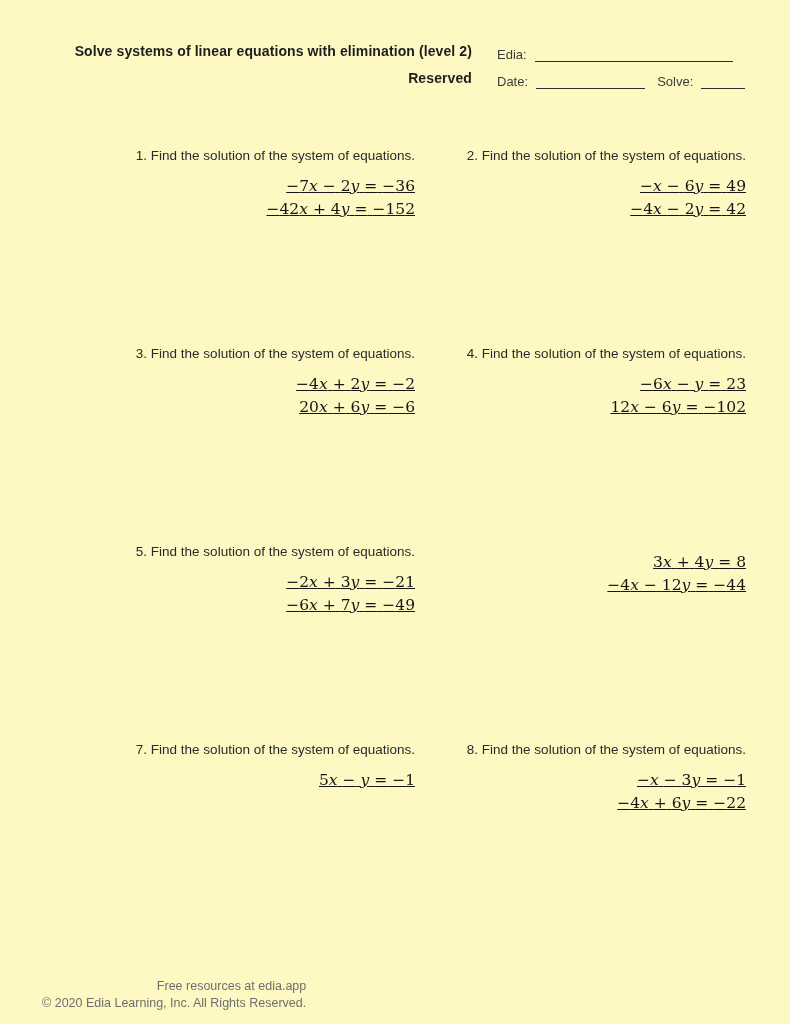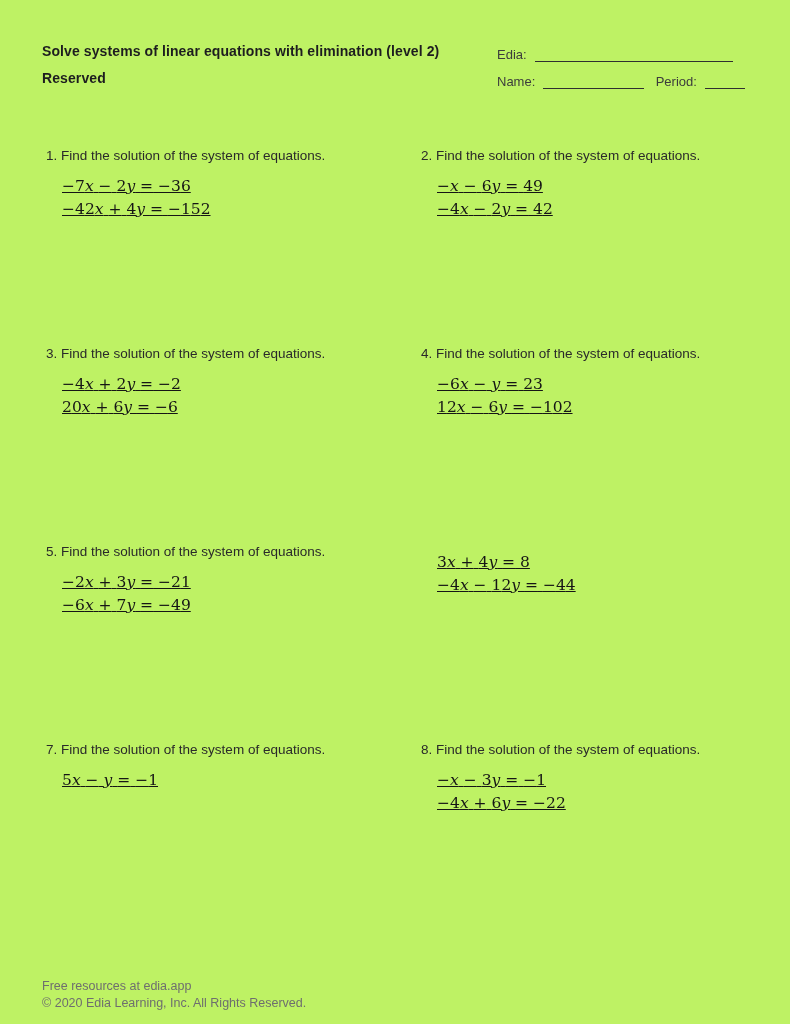--- a/index.html
+++ b/index.html
@@ -3,41 +3,41 @@
 <meta charset="utf-8">
 <style>
   * { margin: 0; padding: 0; box-sizing: border-box; }
   html, body { background: #ffffff; }
   body {
     width: 790px; height: 1024px;
     position: relative;
     font-family: "Liberation Sans", sans-serif;
     overflow: hidden;
   }
-  .page { position: absolute; inset: 0; background: #bef264; }
+  .page { position: absolute; inset: 0; background: #fef9c3; text-align: right; }
 
   
   .title-block { position: absolute; left: 42px; top: 38px; width: 430px; }
   .title-line {
     font-size: 14px; font-weight: 700; color: #1d1d1f;
     line-height: 27px; letter-spacing: 0.1px;
   }
   .fields { position: absolute; left: 497px; top: 44px; width: 248px; font-size: 13px; color: #3c3c3c; }
   .field-row { display: flex; align-items: flex-end; height: 18px; }
   .field-row + .field-row { margin-top: 9px; }
   .field-label { white-space: nowrap; line-height: 15px; }
   .blank { display: inline-block; border-bottom: 1.6px solid #2f2f2f; height: 13px; margin-left: 8px; }
   .name-blank { width: 198px; }
   .date-blank { width: 110px; }
   .period-label { margin-left: 12px; }
   .period-blank { width: 44px; }
 
   
   .problems {
-    position: absolute; left: 46px; top: 146px;
+    position: absolute; left: 40px; top: 146px;
     display: grid;
     grid-template-columns: 375px 331px;
     grid-auto-rows: 198px;
   }
   .prompt { font-size: 13.5px; color: #2a2a2a; line-height: 20px; }
   .equations {
     margin: 9px 0 0 16px;
     font-family: "DejaVu Serif", serif;
     font-size: 15.5px; color: #151515; text-decoration: underline;
   }
@@ -56,23 +56,23 @@
     <div class="title-line">Solve systems of linear equations with elimination (level 2)</div>
     <div class="title-line">Reserved</div>
   </div>
 
   <div class="fields">
     <div class="field-row">
       <span class="field-label">Edia:</span>
       <span class="blank name-blank"></span>
     </div>
     <div class="field-row">
-      <span class="field-label">Name:</span>
+      <span class="field-label">Date:</span>
       <span class="blank date-blank"></span>
-      <span class="field-label period-label">Period:</span>
+      <span class="field-label period-label">Solve:</span>
       <span class="blank period-blank"></span>
     </div>
   </div>
 
   <div class="problems">
 
     <div class="problem">
       <div class="prompt"><span>1.</span> <span>Find the solution of the system of equations.</span></div>
       <div class="equations">
         <div class="equation"><span>−</span><span>7</span><span class="mvar">x</span><span> </span><span>−</span><span> </span><span>2</span><span class="mvar">y</span><span> </span><span>=</span><span> </span><span>−</span><span>3</span><span>6</span></div>

